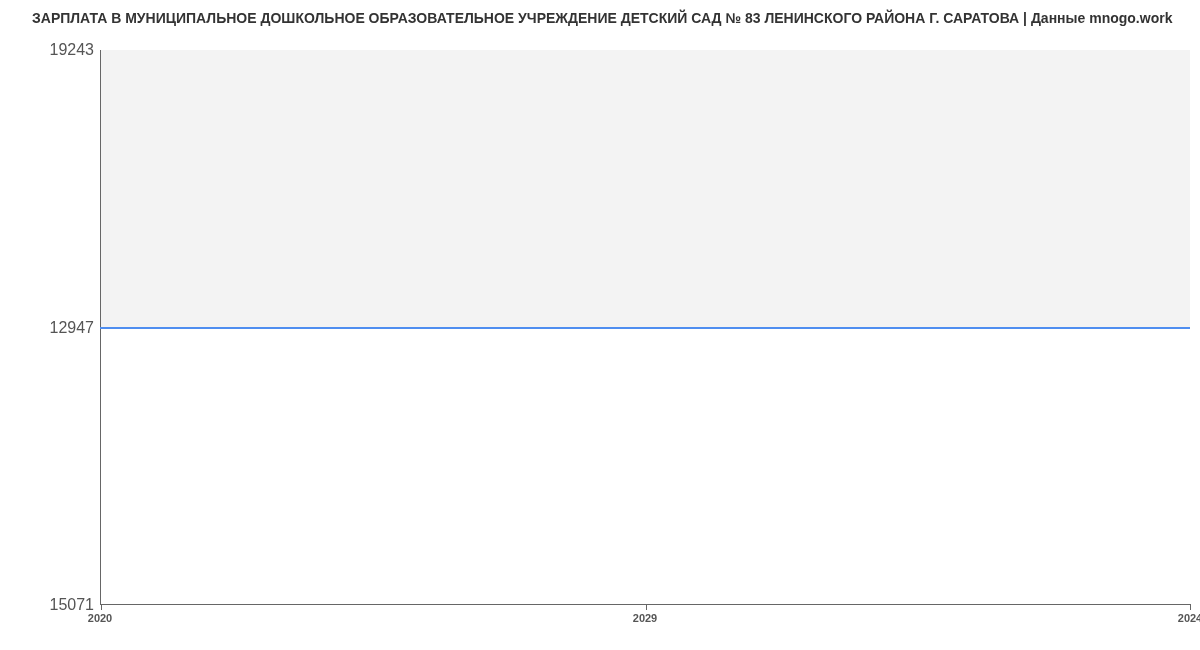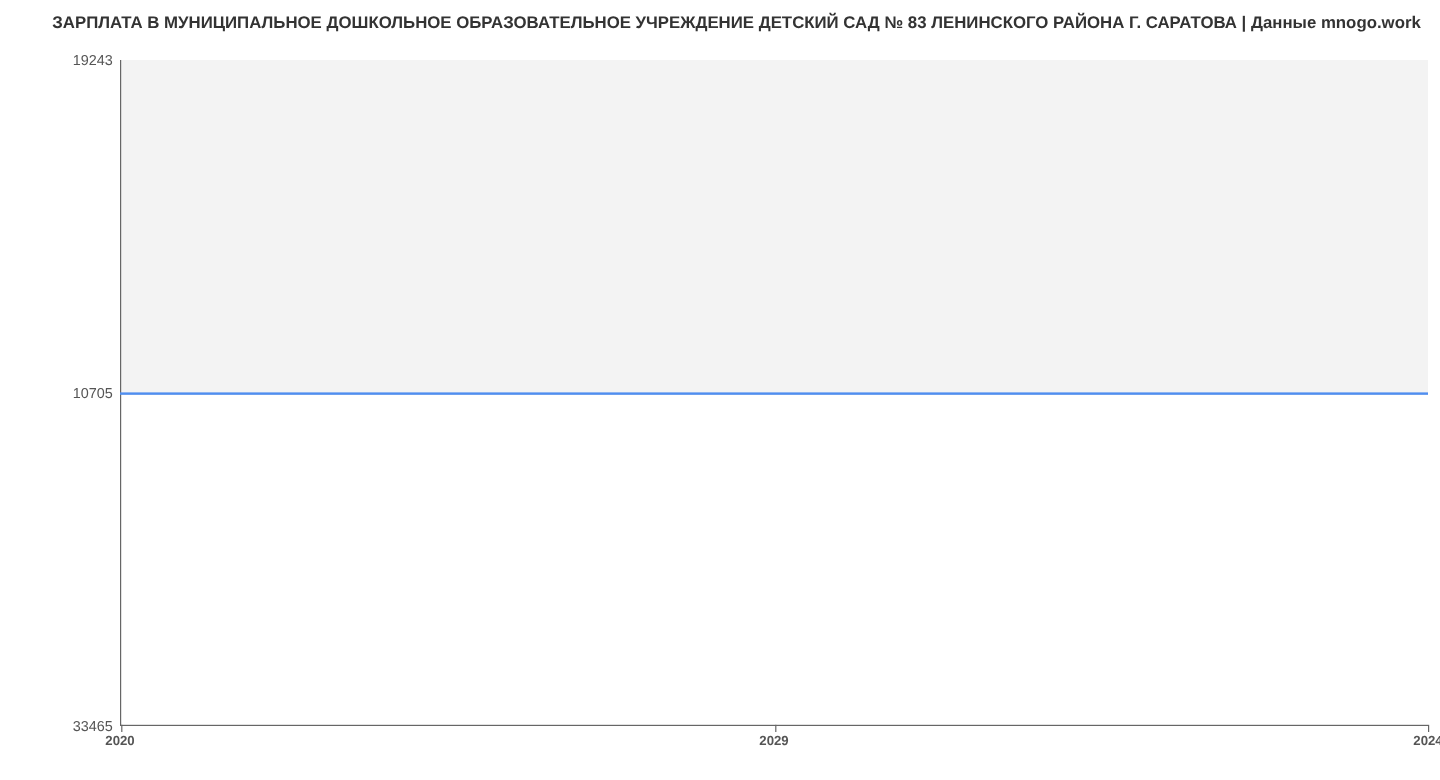--- a/index.html
+++ b/index.html
@@ -14,24 +14,25 @@
   .chart-wrap {
     position: relative;
     width: 1200px;
     height: 650px;
   }
   .title {
     position: absolute;
     top: 10px;
     left: 0;
     right: 16px;
-    text-align: right;
+    text-align: left;
     font-size: 14px;
     font-weight: 600;
     color: #333;
+    padding-left: 32px;
   }
   .plot-area {
     position: absolute;
     left: 100px;
     top: 50px;
     width: 1090px;
     height: 555px;
     border-left: 1px solid #666;
     border-bottom: 1px solid #666;
     box-sizing: border-box;
@@ -44,21 +45,21 @@
     position: absolute;
     left: 100px;
     width: 1090px;
     height: 1px;
     background: #e6e6e6;
   }
   .y-label {
     position: absolute;
     right: 1106px;
     transform: translateY(-50%);
-    font-size: 12px;
+    font-size: 16px;
     color: #555;
     text-align: right;
     white-space: nowrap;
   }
   .x-tick {
     position: absolute;
     bottom: -6px;
     width: 1px;
     height: 6px;
     background: #666;
@@ -89,22 +90,22 @@
 
   <div class="y-grid" style="top:327.5px;"></div>
 
   <div class="plot-area">
 
     <div class="x-tick" style="left:0px;"></div>
     <div class="x-tick" style="left:545px;"></div>
     <div class="x-tick" style="left:1089px;"></div>
   </div>
 
-  <div class="y-label" style="top:605px;">33465</div>
-  <div class="y-label" style="top:327.5px;">10705</div>
+  <div class="y-label" style="top:605px;">15071</div>
+  <div class="y-label" style="top:327.5px;">12947</div>
   <div class="y-label" style="top:50px;">19243</div>
 
   <div class="x-label" style="left:100px;">2020</div>
   <div class="x-label" style="left:645px;">2029</div>
   <div class="x-label" style="left:1190px;">2024</div>
 
   <div class="data-line" style="left:100px; width:1090px; top:326.5px;"></div>
 
 </div>
 

